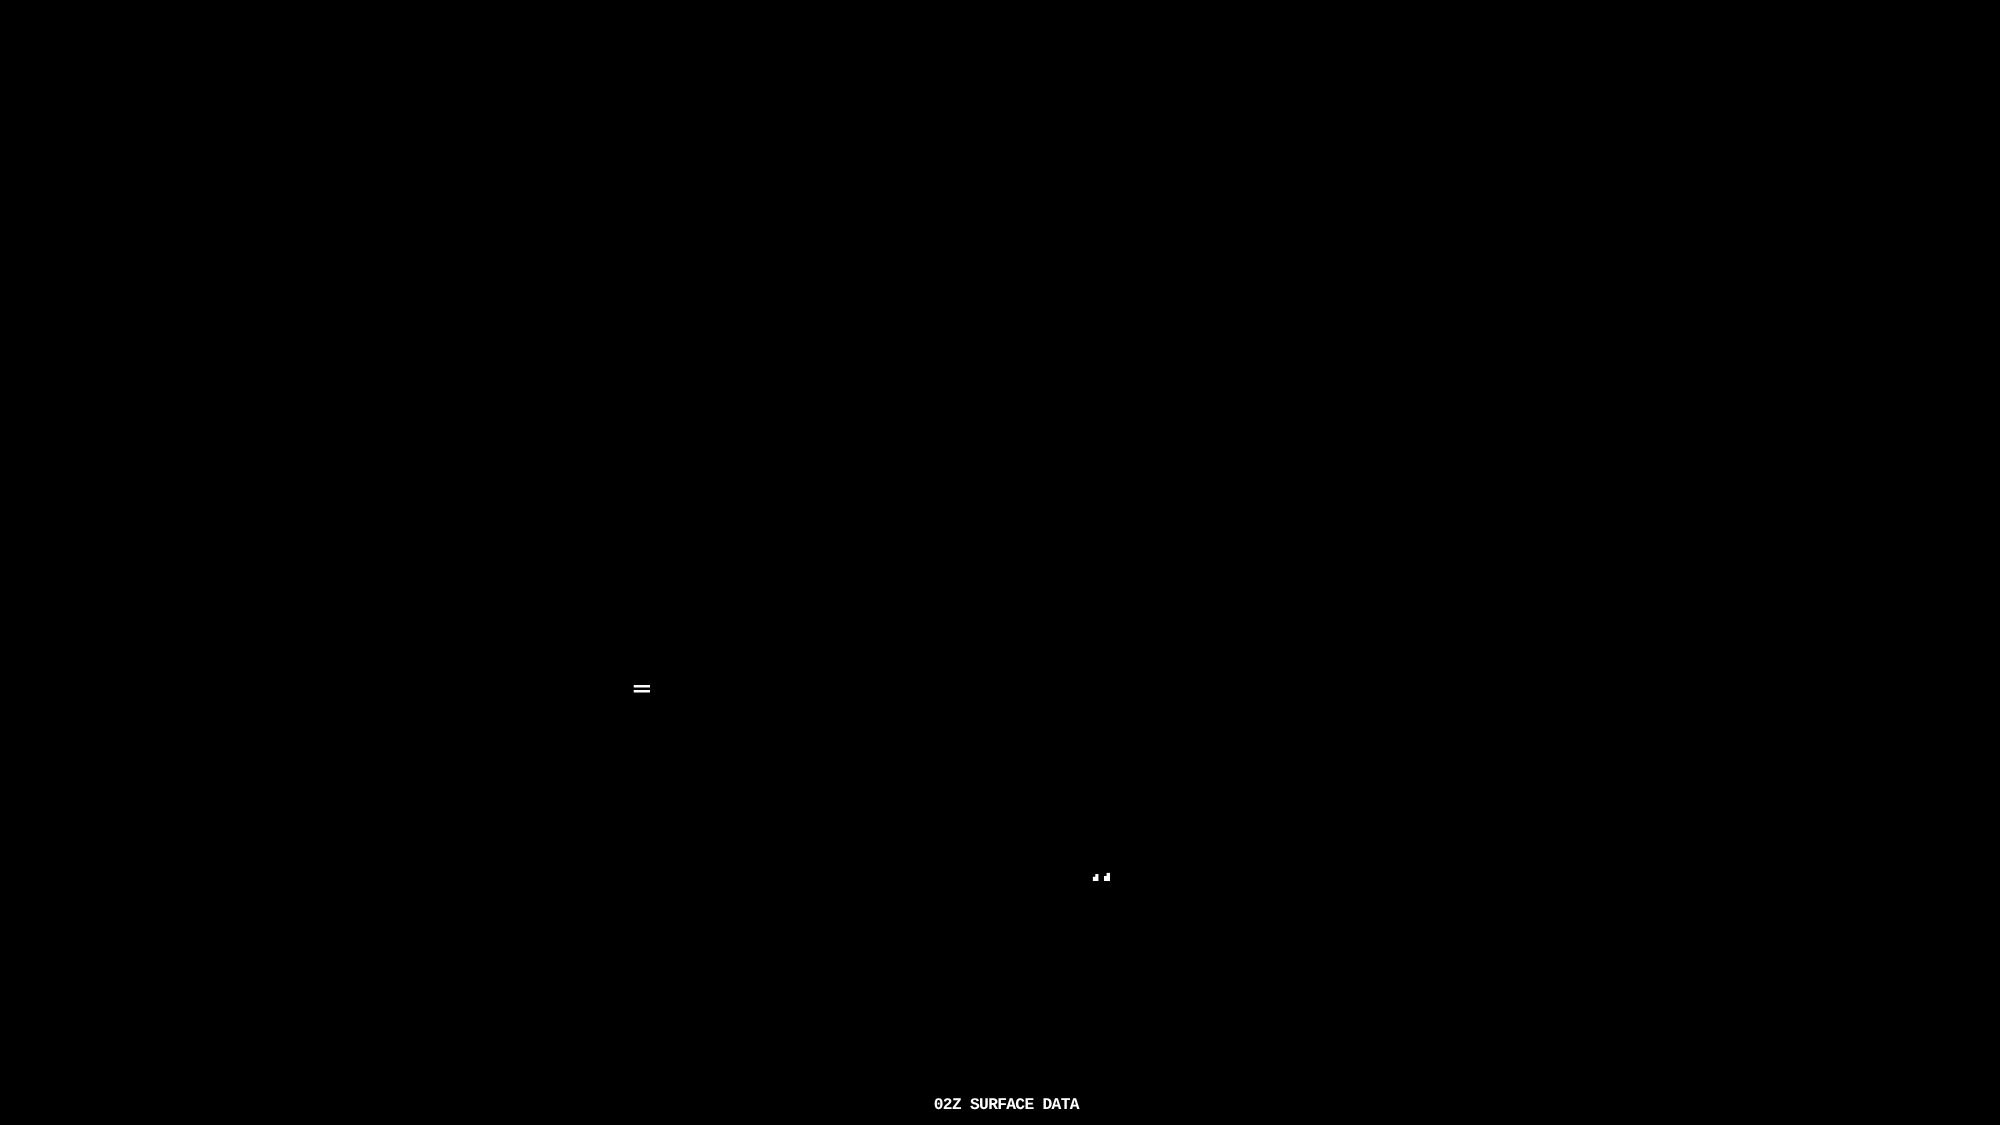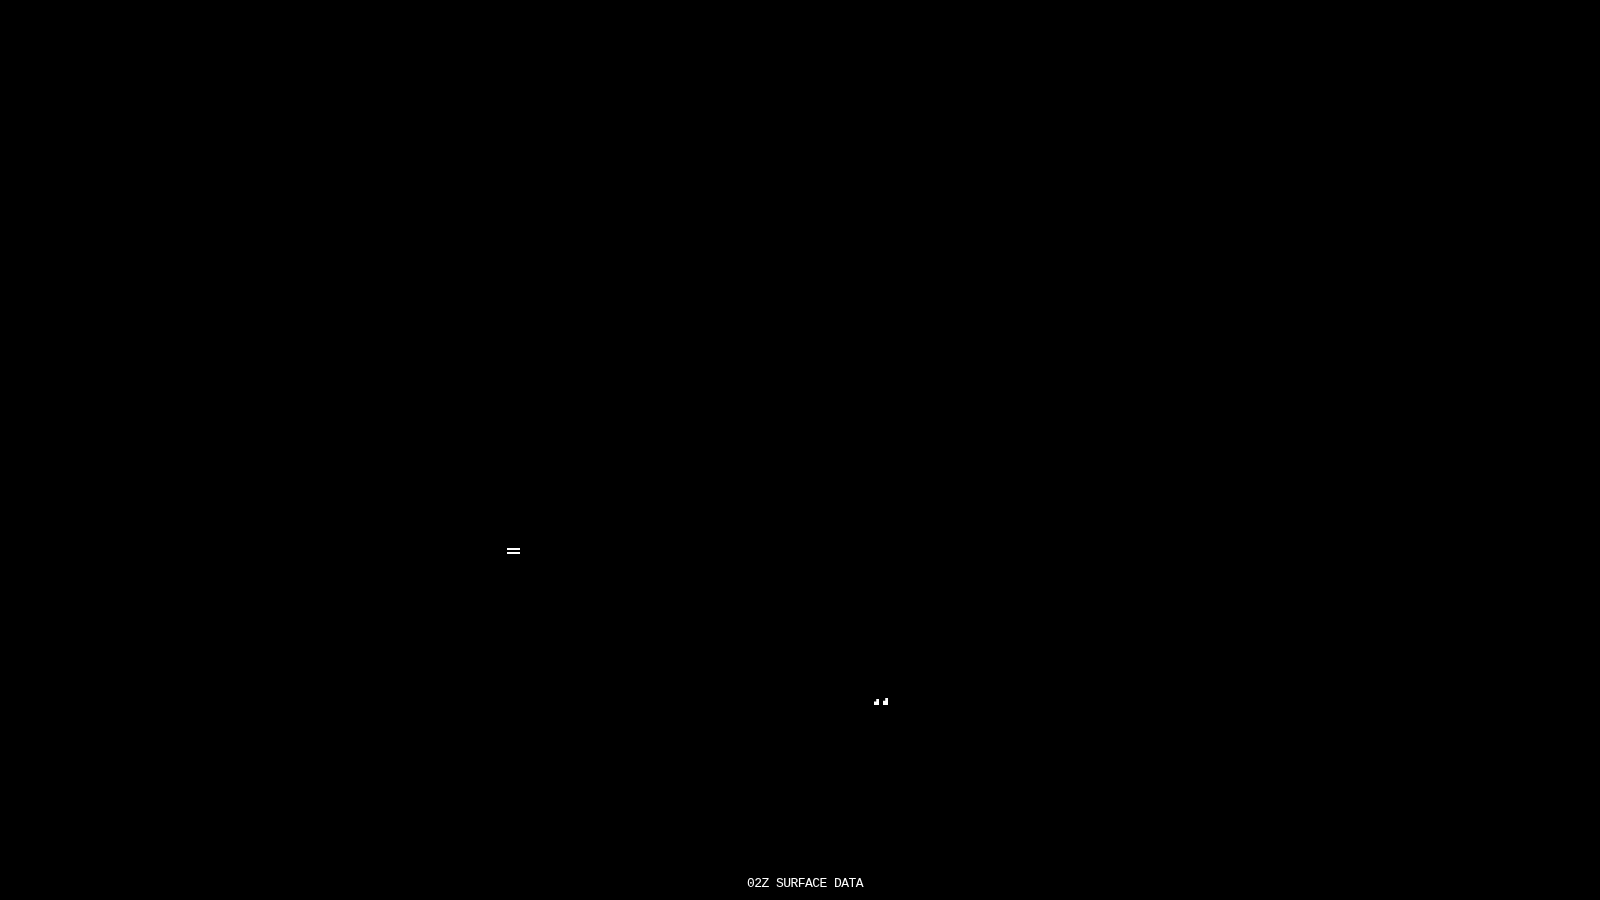--- a/index.html
+++ b/index.html
@@ -49,21 +49,21 @@
     background: #ffffff;
     clip-path: polygon(45% 0, 100% 0, 100% 100%, 0 100%, 0 40%, 45% 40%);
   }
   .sym-precip .blob.b1 { left: 0; top: 1px; }
   .sym-precip .blob.b2 { left: 9px; top: 0; height: 7px; }
   
   .caption {
     position: absolute;
     color: #ffffff;
     font-size: 13px;
-    font-weight: normal;
+    font-weight: bold;
     letter-spacing: -0.55px;
     line-height: 13px;
     white-space: nowrap;
   }
 </style>
 </head>
 <body>
 
 <div class="canvas">
 

